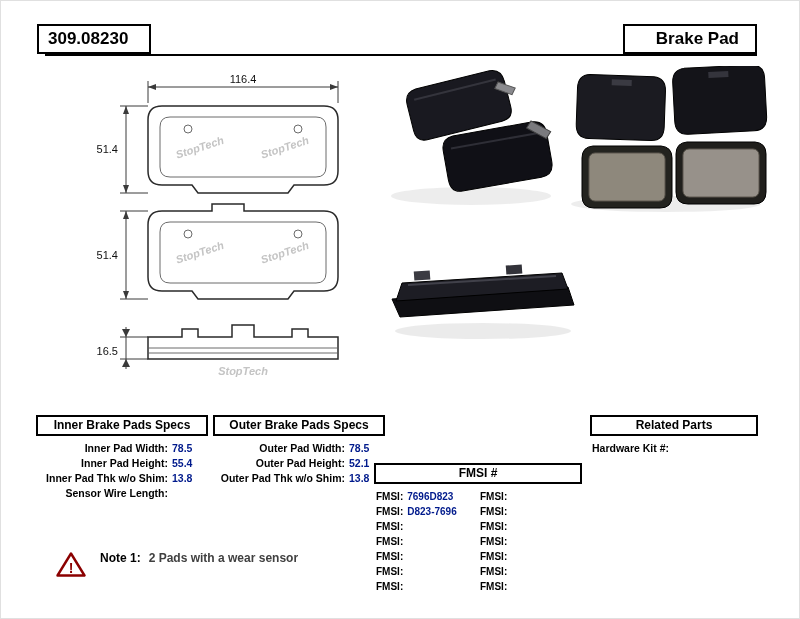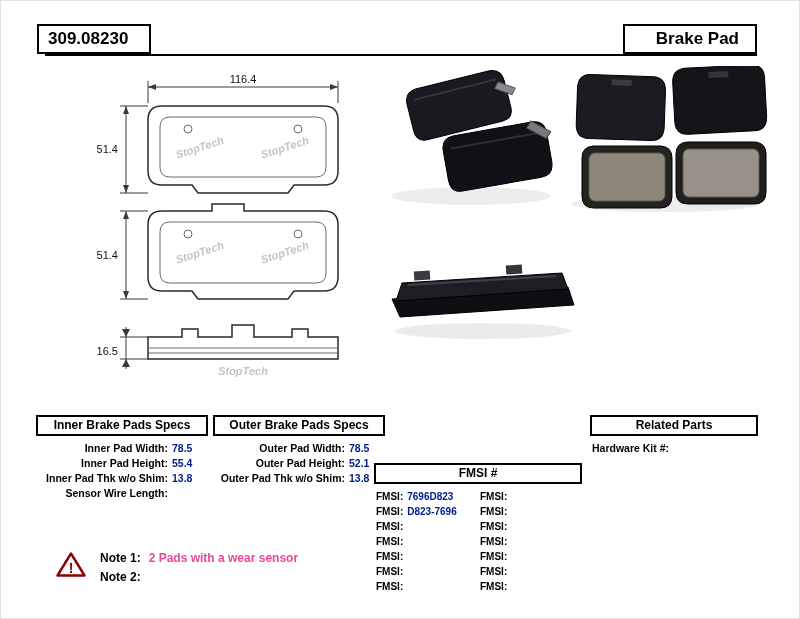--- a/index.html
+++ b/index.html
@@ -45,21 +45,21 @@
   .fmsi-row { display:flex; line-height:15px; font-size:10px; white-space:nowrap; }
   .fmsi-cell { display:flex; width:106px; }
   .fmsi-label { font-weight:bold; margin-left:2px; }
 
   
   .notes { position:absolute; left:55px; top:548px; display:flex; }
   .warning { width:30px; height:27px; margin-top:2px; }
   .note-lines { margin-left:14px; font-size:12px; }
   .note-line { line-height:19px; }
   .note-label { font-weight:bold; margin-right:8px; }
-  .note-text { color:#ec4899; font-weight:bold; }
+  .note-text { color:#404040; font-weight:bold; }
 </style>
 </head>
 <body>
 
 <div class="page">
 
   <div class="header-box part-box">309.08230</div>
   <div class="header-box type-box">Brake Pad</div>
   <div class="header-rule"></div>
 
@@ -292,19 +292,16 @@
 
   <div class="notes">
     <svg class="warning" viewBox="0 0 30 27">
       <path d="M15,2.5 L28.5,24.5 L1.5,24.5 Z" fill="#ffffff" stroke="#8b0000" stroke-width="2.4" stroke-linejoin="round"></path>
       <text x="15" y="21.5" text-anchor="middle" font-size="14" font-weight="bold" fill="#8b0000" font-family="Liberation Sans, sans-serif">!</text>
     </svg>
     <div class="note-lines">
       <div class="note-line">
         <span class="note-label">Note 1:</span><span class="note-text">2 Pads with a wear sensor</span>
       </div>
-      <div class="note-line">
-        <span class="note-label">Note 2:</span><span class="note-text"></span>
-      </div>
     </div>
   </div>
 
 </div>
 
 </body></html>

